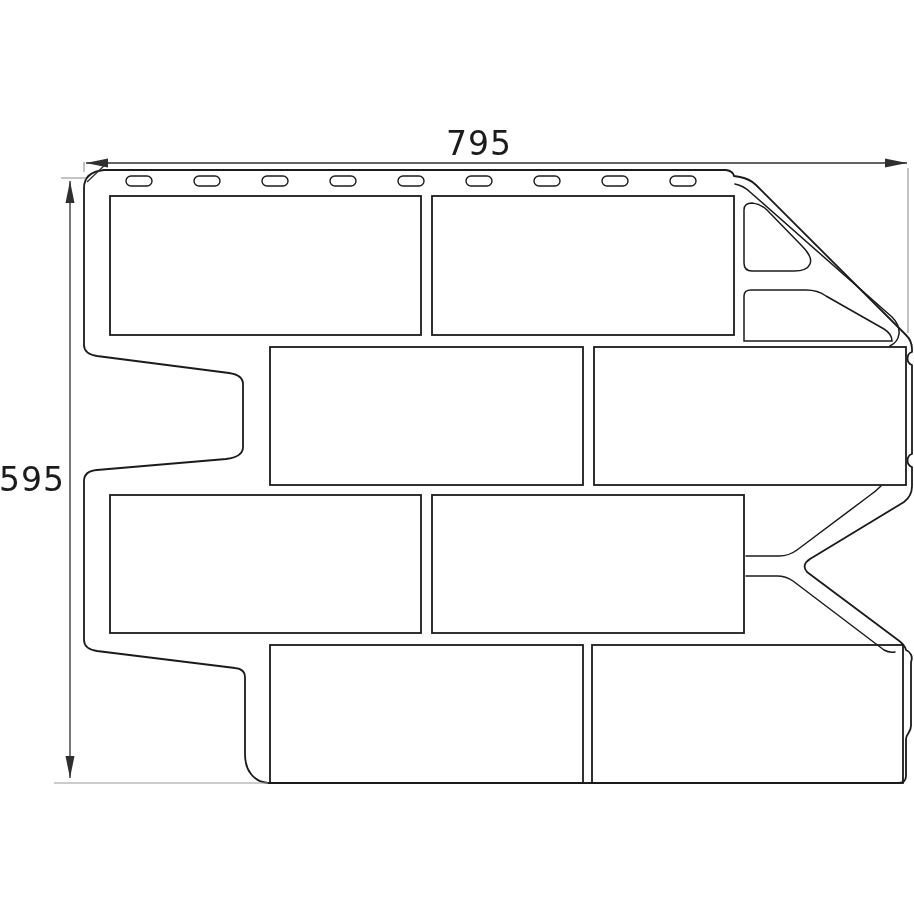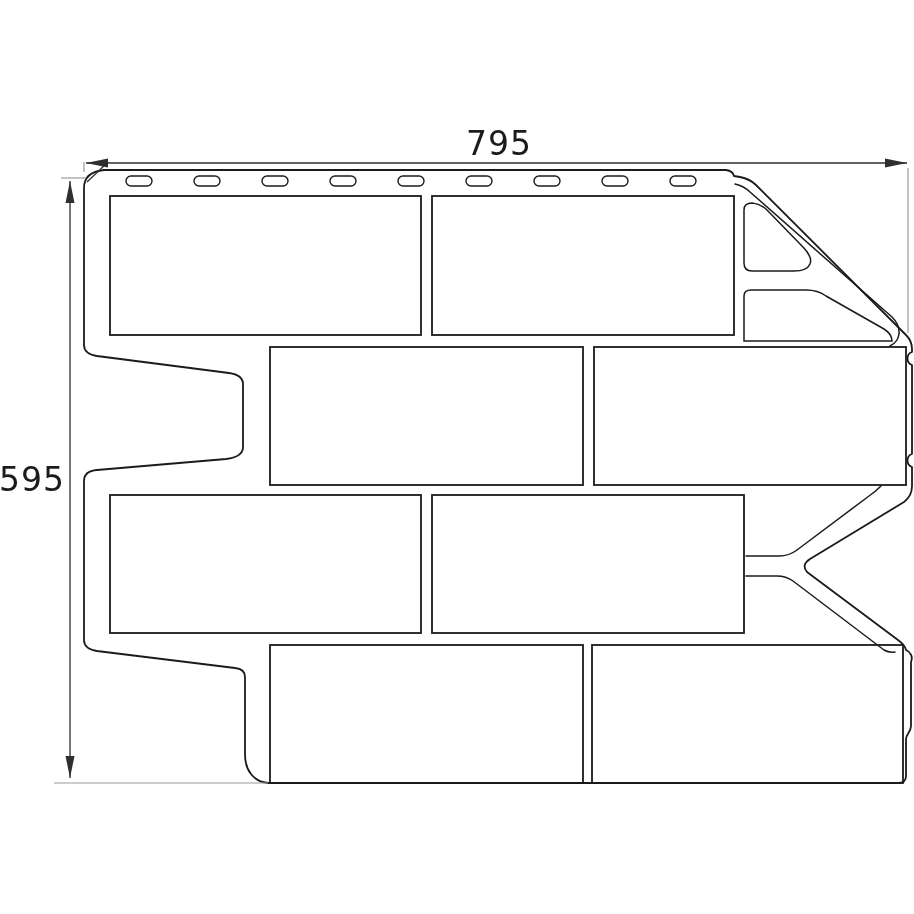--- a/index.html
+++ b/index.html
@@ -35,21 +35,21 @@
   .w-ext     { stroke-width: 1.2px; }
   .dim-label {
     position: absolute;
     font-size: 33px;
     line-height: 33px;
     letter-spacing: 1px;
     color: var(--color-line, #1b1b1b);
     text-align: center;
     user-select: none;
   }
-  .dim-label.width  { left: 437px; top: 127px; width: 124px; }
+  .dim-label.width  { left: 417px; top: 127px; width: 124px; }
   .dim-label.height { left: -2px;  top: 463px; width: 68px;  }
 </style>
 </head>
 <body>
 
 <div class="stage">
 
   <svg viewBox="0 0 914 914" aria-hidden="true">
 
     <g>

